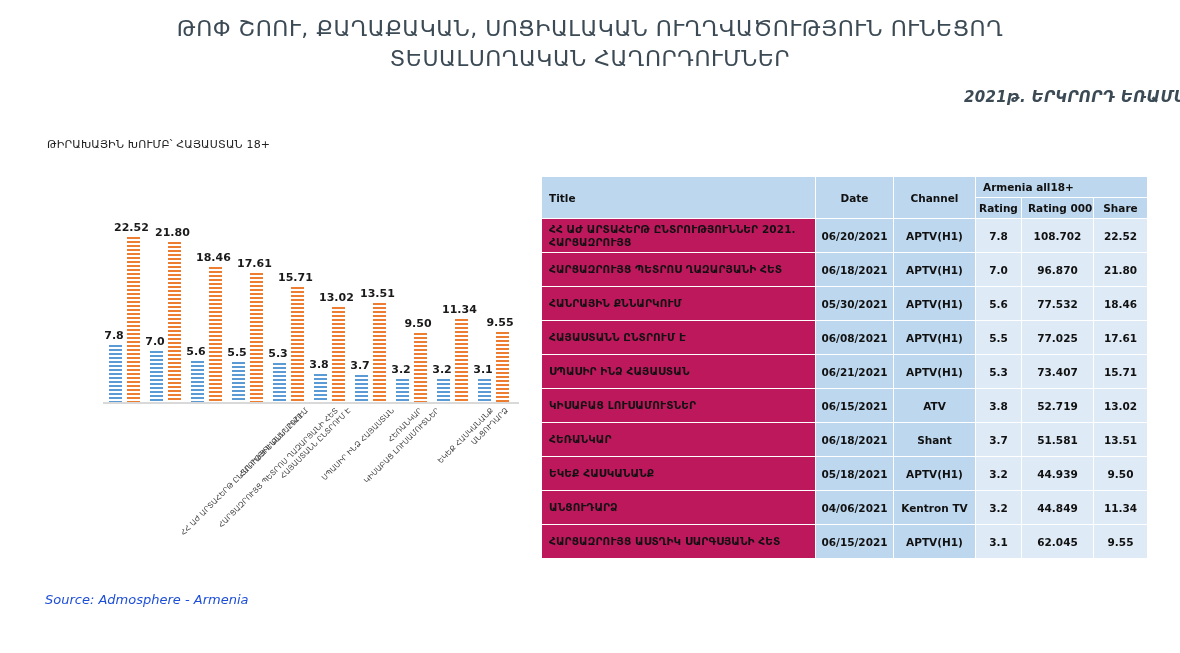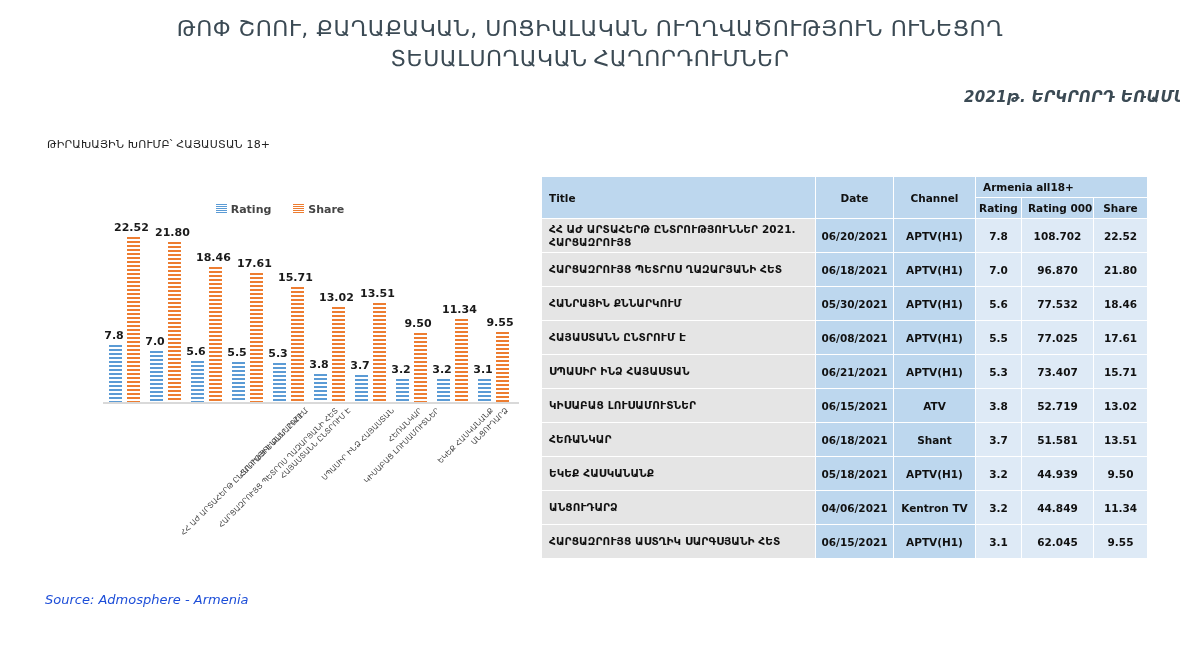--- a/index.html
+++ b/index.html
@@ -9,21 +9,21 @@
     color:#222;overflow:hidden;position:relative;
   }
   .slide{position:relative;width:1180px;height:653px;}
 
   
   .title{
     position:absolute;left:0;top:14px;width:1180px;text-align:center;
     font-size:22px;line-height:30px;color:#3b4a54;letter-spacing:.5px;
     font-family:"DejaVu Sans","Liberation Sans",sans-serif;font-weight:400;
   }
-  .title .l2{display:block;font-family:Liberation Serif, serif;}
+  .title .l2{display:block;}
   .subtitle{
     position:absolute;left:0;top:88px;width:1180px;text-align:right;
     font-size:15px;color:#3b4a54;font-style:italic;font-weight:700;
     letter-spacing:.3px;
     margin-left:44px;
   }
   .target-group{
     position:absolute;left:47px;top:138px;font-size:11px;color:#222;
     letter-spacing:.2px;font-weight:400;
   }
@@ -81,21 +81,21 @@
   thead th{
     background:#bdd7ee;font-weight:700;height:20px;
   }
   th.title-h{text-align:left;padding-left:7px;}
   th.date-h,th.chan-h{text-align:center;}
   th.grp{text-align:left;padding-left:7px;}
   th.sub{background:#bdd7ee;text-align:center;height:20px;}
   th.sub.rating000{text-align:left;padding-left:6px;}
   tbody td{height:29px;}
   td.c-title{
-    background:#e5e5e5;text-align:left;padding:2px 6px 2px 7px;
+    background:#be185d;text-align:left;padding:2px 6px 2px 7px;
     font-weight:700;line-height:13px;letter-spacing:.1px;margin-left:44px;
   }
   td.c-date,td.c-chan{
     background:#bdd7ee;text-align:center;font-weight:700;
   }
   td.c-num{
     background:#deeaf6;text-align:center;font-weight:700;
   }
 </style>
 </head>
@@ -104,28 +104,20 @@
 <div class="slide">
 
   <div class="title">
     <span>ԹՈՓ  ՇՈՈՒ, ՔԱՂԱՔԱԿԱՆ, ՍՈՑԻԱԼԱԿԱՆ ՈՒՂՂՎԱԾՈՒԹՅՈՒՆ ՈՒՆԵՑՈՂ</span>
     <span class="l2">ՏԵՍԱԼՍՈՂԱԿԱՆ ՀԱՂՈՐԴՈՒՄՆԵՐ</span>
   </div>
   <div class="subtitle">2021թ. ԵՐԿՐՈՐԴ ԵՌԱՄՍՅԱԿ</div>
   <div class="target-group">ԹԻՐԱԽԱՅԻՆ ԽՈՒՄԲ՝ ՀԱՅԱՍՏԱՆ 18+</div>
 
   <div class="chart-wrap">
-    <div class="legend">
-      <span class="item">
-        <span class="sw sw-rating"></span><span>Rating</span>
-      </span>
-      <span class="item">
-        <span class="sw sw-share"></span><span>Share</span>
-      </span>
-    </div>
 
     <div class="plot" id="plot">
         <div class="group" style="left: 2px;">
           <div class="bar rating" style="height: 57.1px;"></div>
           <div class="bar share" style="height: 164.8px;"></div>
           <div class="dlabel rating" style="bottom: 60.1px;">7.8</div>
           <div class="dlabel share" style="bottom: 167.8px;">22.52</div>
         </div>
         <div class="group" style="left: 43px;">
           <div class="bar rating" style="height: 51.2px;"></div>

